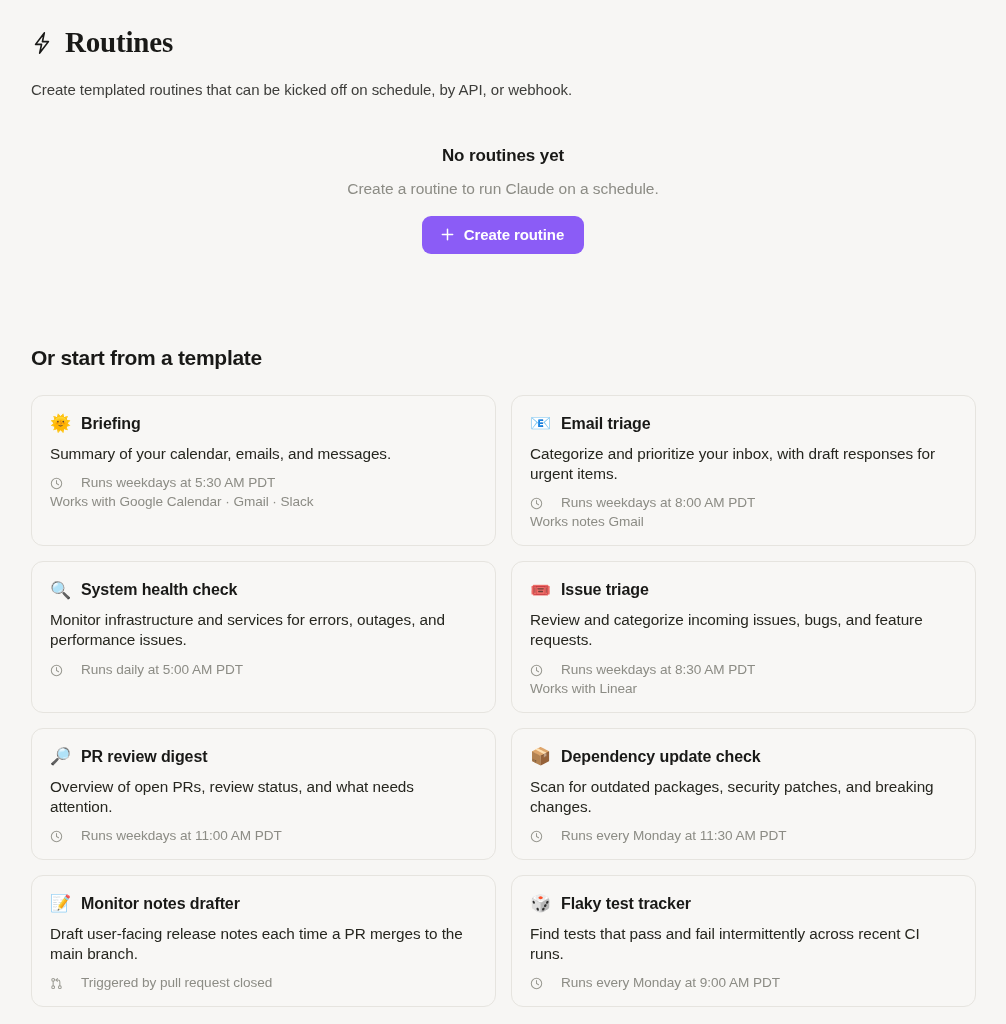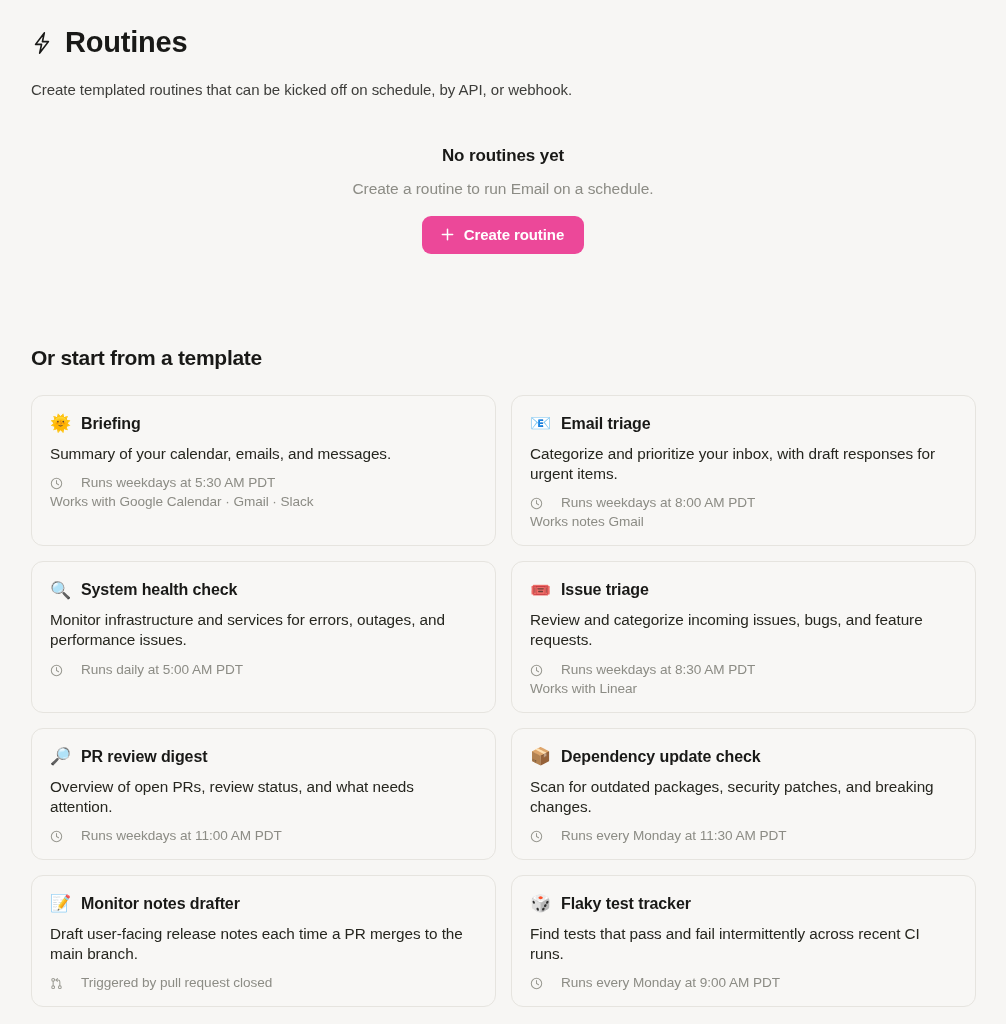--- a/index.html
+++ b/index.html
@@ -10,36 +10,36 @@
     font-family: "Liberation Sans", sans-serif;
     -webkit-font-smoothing: antialiased;
   }
   .page { width: 1006px; height: 1024px; position: relative; overflow: hidden; padding: 0 31px; }
 
   
   .header { padding-top: 28px; }
   .title-row { display: flex; align-items: center; gap: 12px; }
   .zap-icon { width: 22px; height: 24px; display: block; flex: none; }
   .page-title {
-    font-family: Liberation Sans, sans-serif;
+    font-family: Liberation Serif, serif;
     font-size: 29px; font-weight: 700; color: #191917;
     letter-spacing: -0.2px; line-height: 1;
   }
   .page-subtitle {
     margin-top: 22px; font-size: 15px; color: #3d3d3a;
     line-height: 1.45; letter-spacing: -0.05px;
   }
 
   
   .empty-state { margin-top: 45px; text-align: center; }
   .empty-title { font-size: 17px; font-weight: 700; color: #191917; letter-spacing: -0.1px; }
   .empty-desc { margin-top: 14px; font-size: 15.5px; color: #8c8c85; letter-spacing: -0.05px; }
   .create-btn {
     margin: 18px auto 0; display: inline-flex; align-items: center; gap: 9px;
-    background: #ec4899; color: #ffffff; border: none; border-radius: 9px;
+    background: #8b5cf6; color: #ffffff; border: none; border-radius: 9px;
     padding: 10px 20px 11px 18px; font-size: 15px; font-weight: 700;
     font-family: "Liberation Sans", sans-serif; letter-spacing: -0.1px; cursor: pointer;
   }
   .plus-icon { width: 15px; height: 15px; display: block; }
 
   
   .templates-heading {
     margin-top: 92px; font-size: 21px; font-weight: 700;
     color: #191917; letter-spacing: -0.3px;
   }
@@ -78,21 +78,21 @@
           <path d="M14.5 2 L5 14.5 H11.5 L9.5 24 L19 11.5 H12.5 Z"></path>
         </svg>
       </span>
       <span class="page-title">Routines</span>
     </div>
     <div class="page-subtitle">Create templated routines that can be kicked off on schedule, by API, or webhook.</div>
   </div>
 
   <div class="empty-state">
     <div class="empty-title">No routines yet</div>
-    <div class="empty-desc">Create a routine to run Email on a schedule.</div>
+    <div class="empty-desc">Create a routine to run Claude on a schedule.</div>
     <button class="create-btn">
       <span class="plus-icon">
         <svg viewBox="0 0 16 16" width="15" height="15" fill="none" stroke="#ffffff" stroke-width="1.6" stroke-linecap="round">
           <path d="M8 2.5 V13.5 M2.5 8 H13.5"></path>
         </svg>
       </span>
       <span>Create routine</span>
     </button>
   </div>
 

